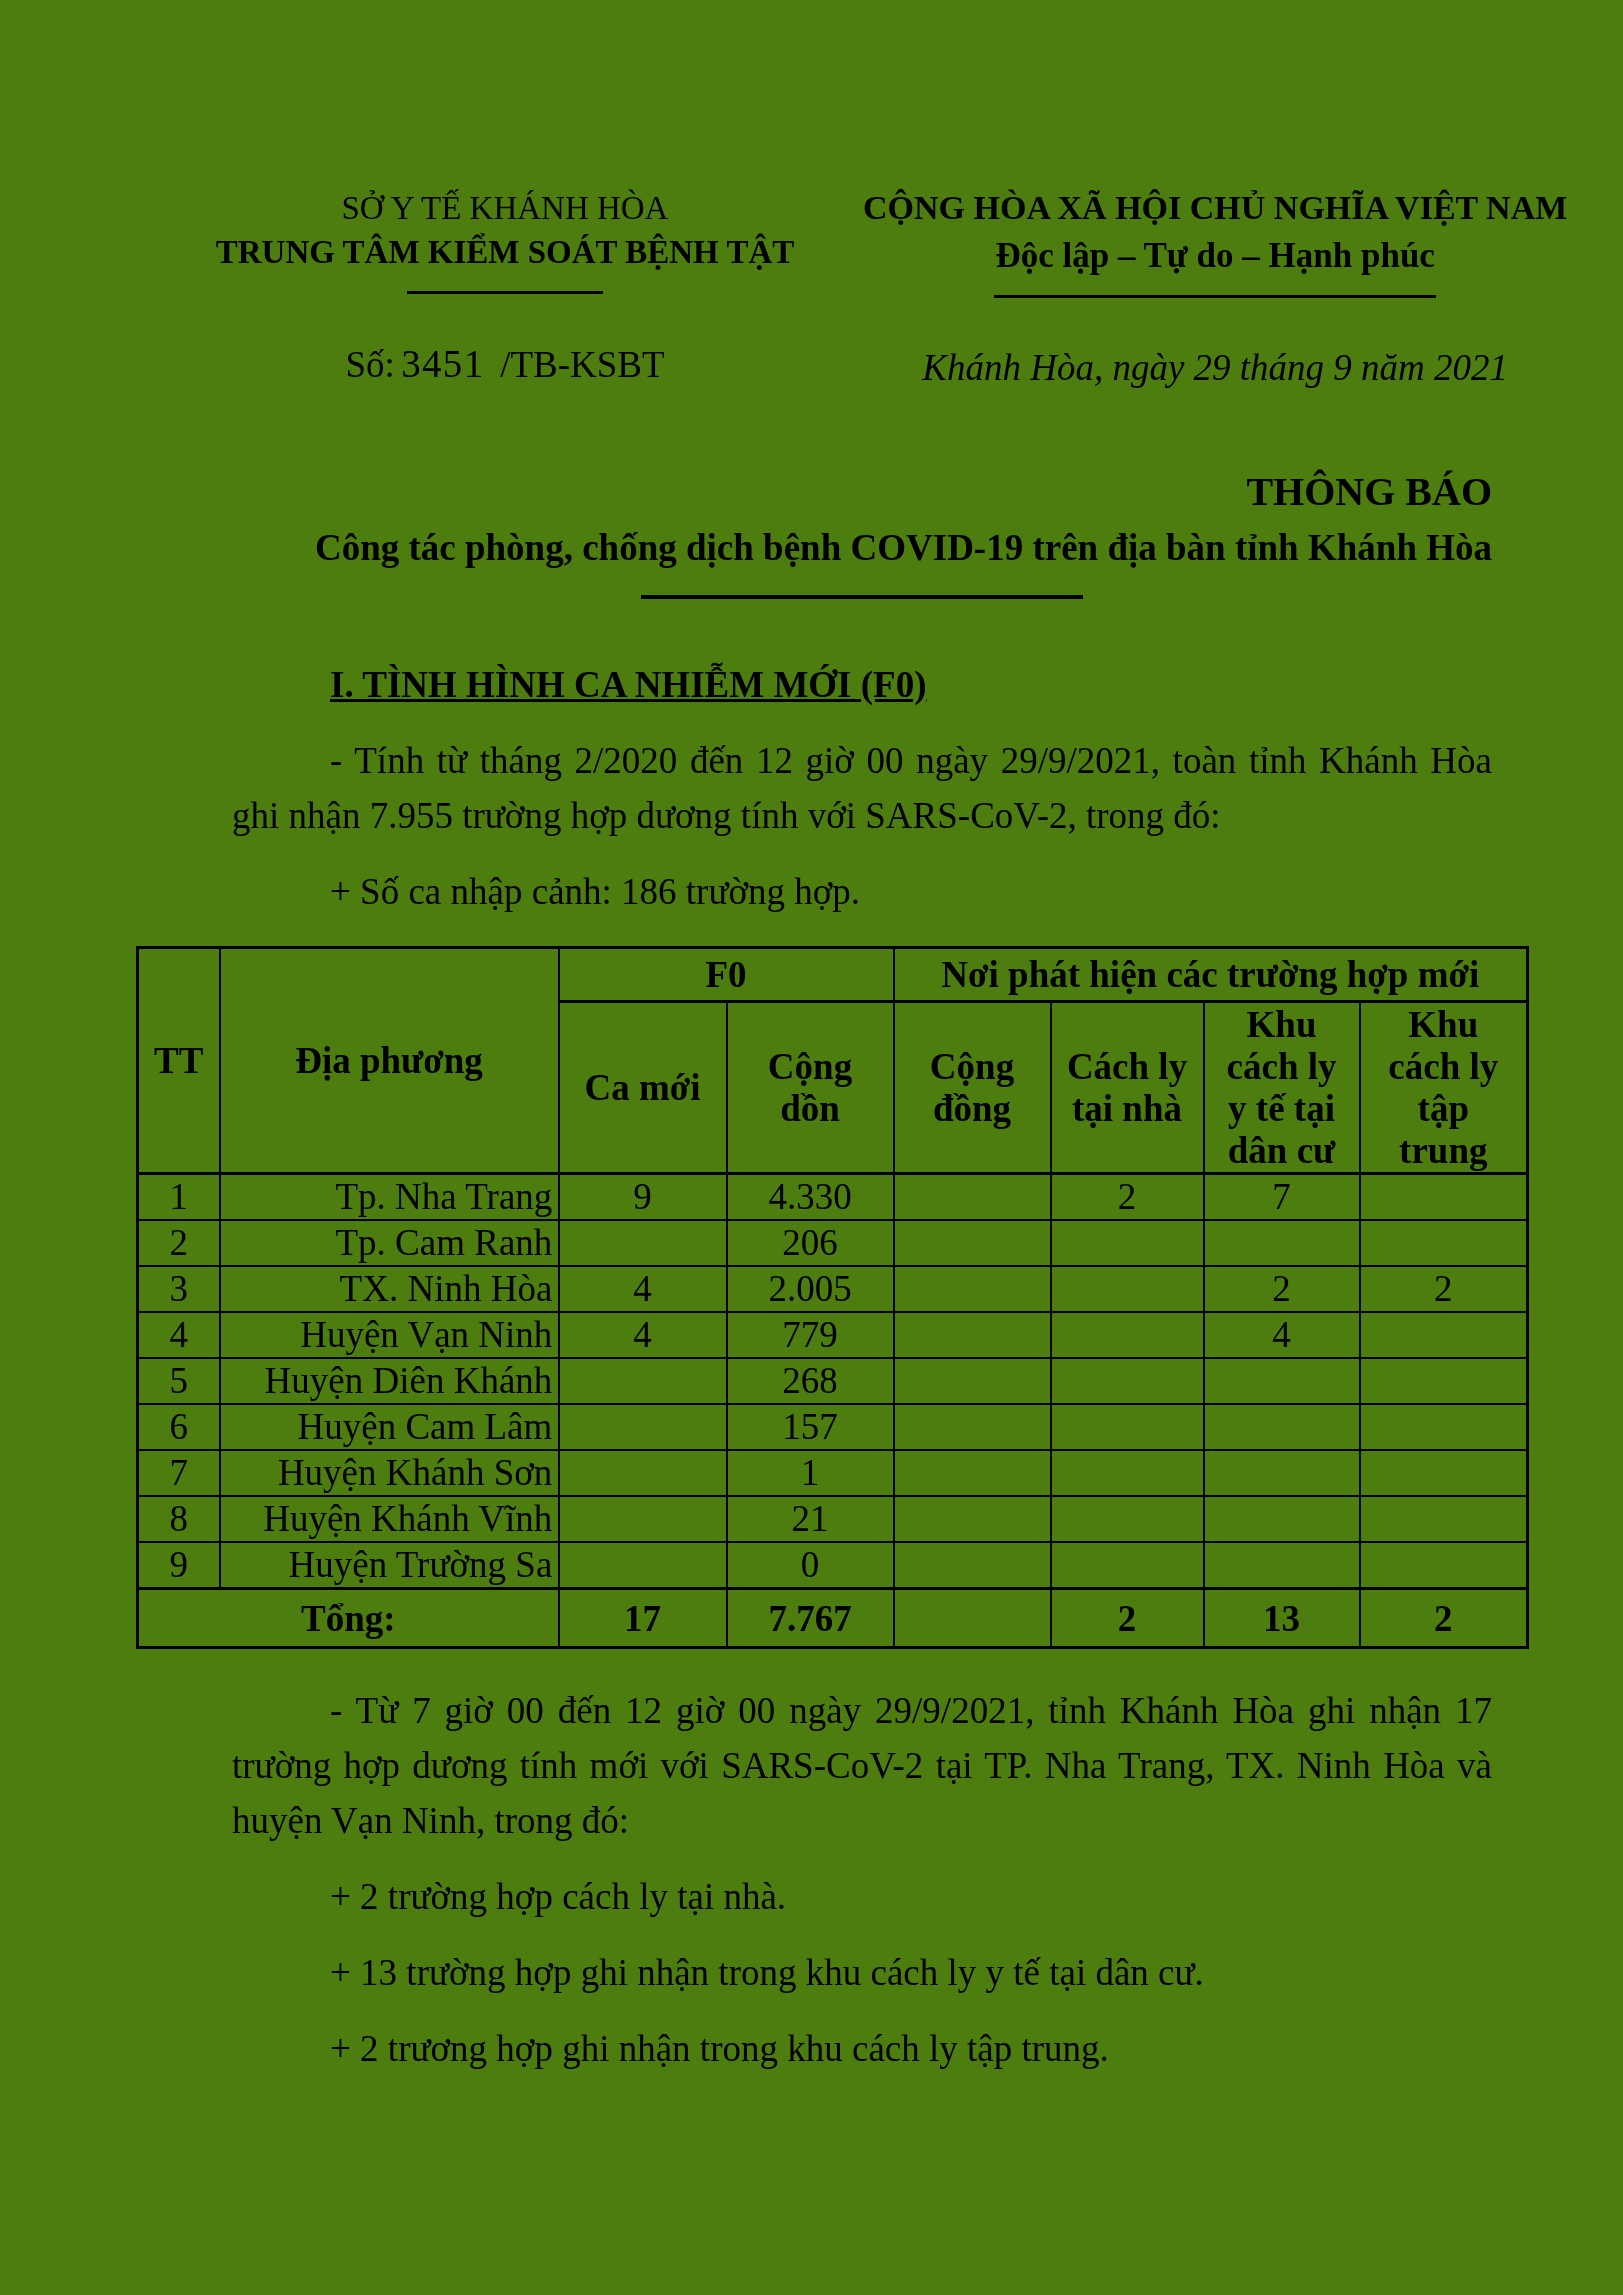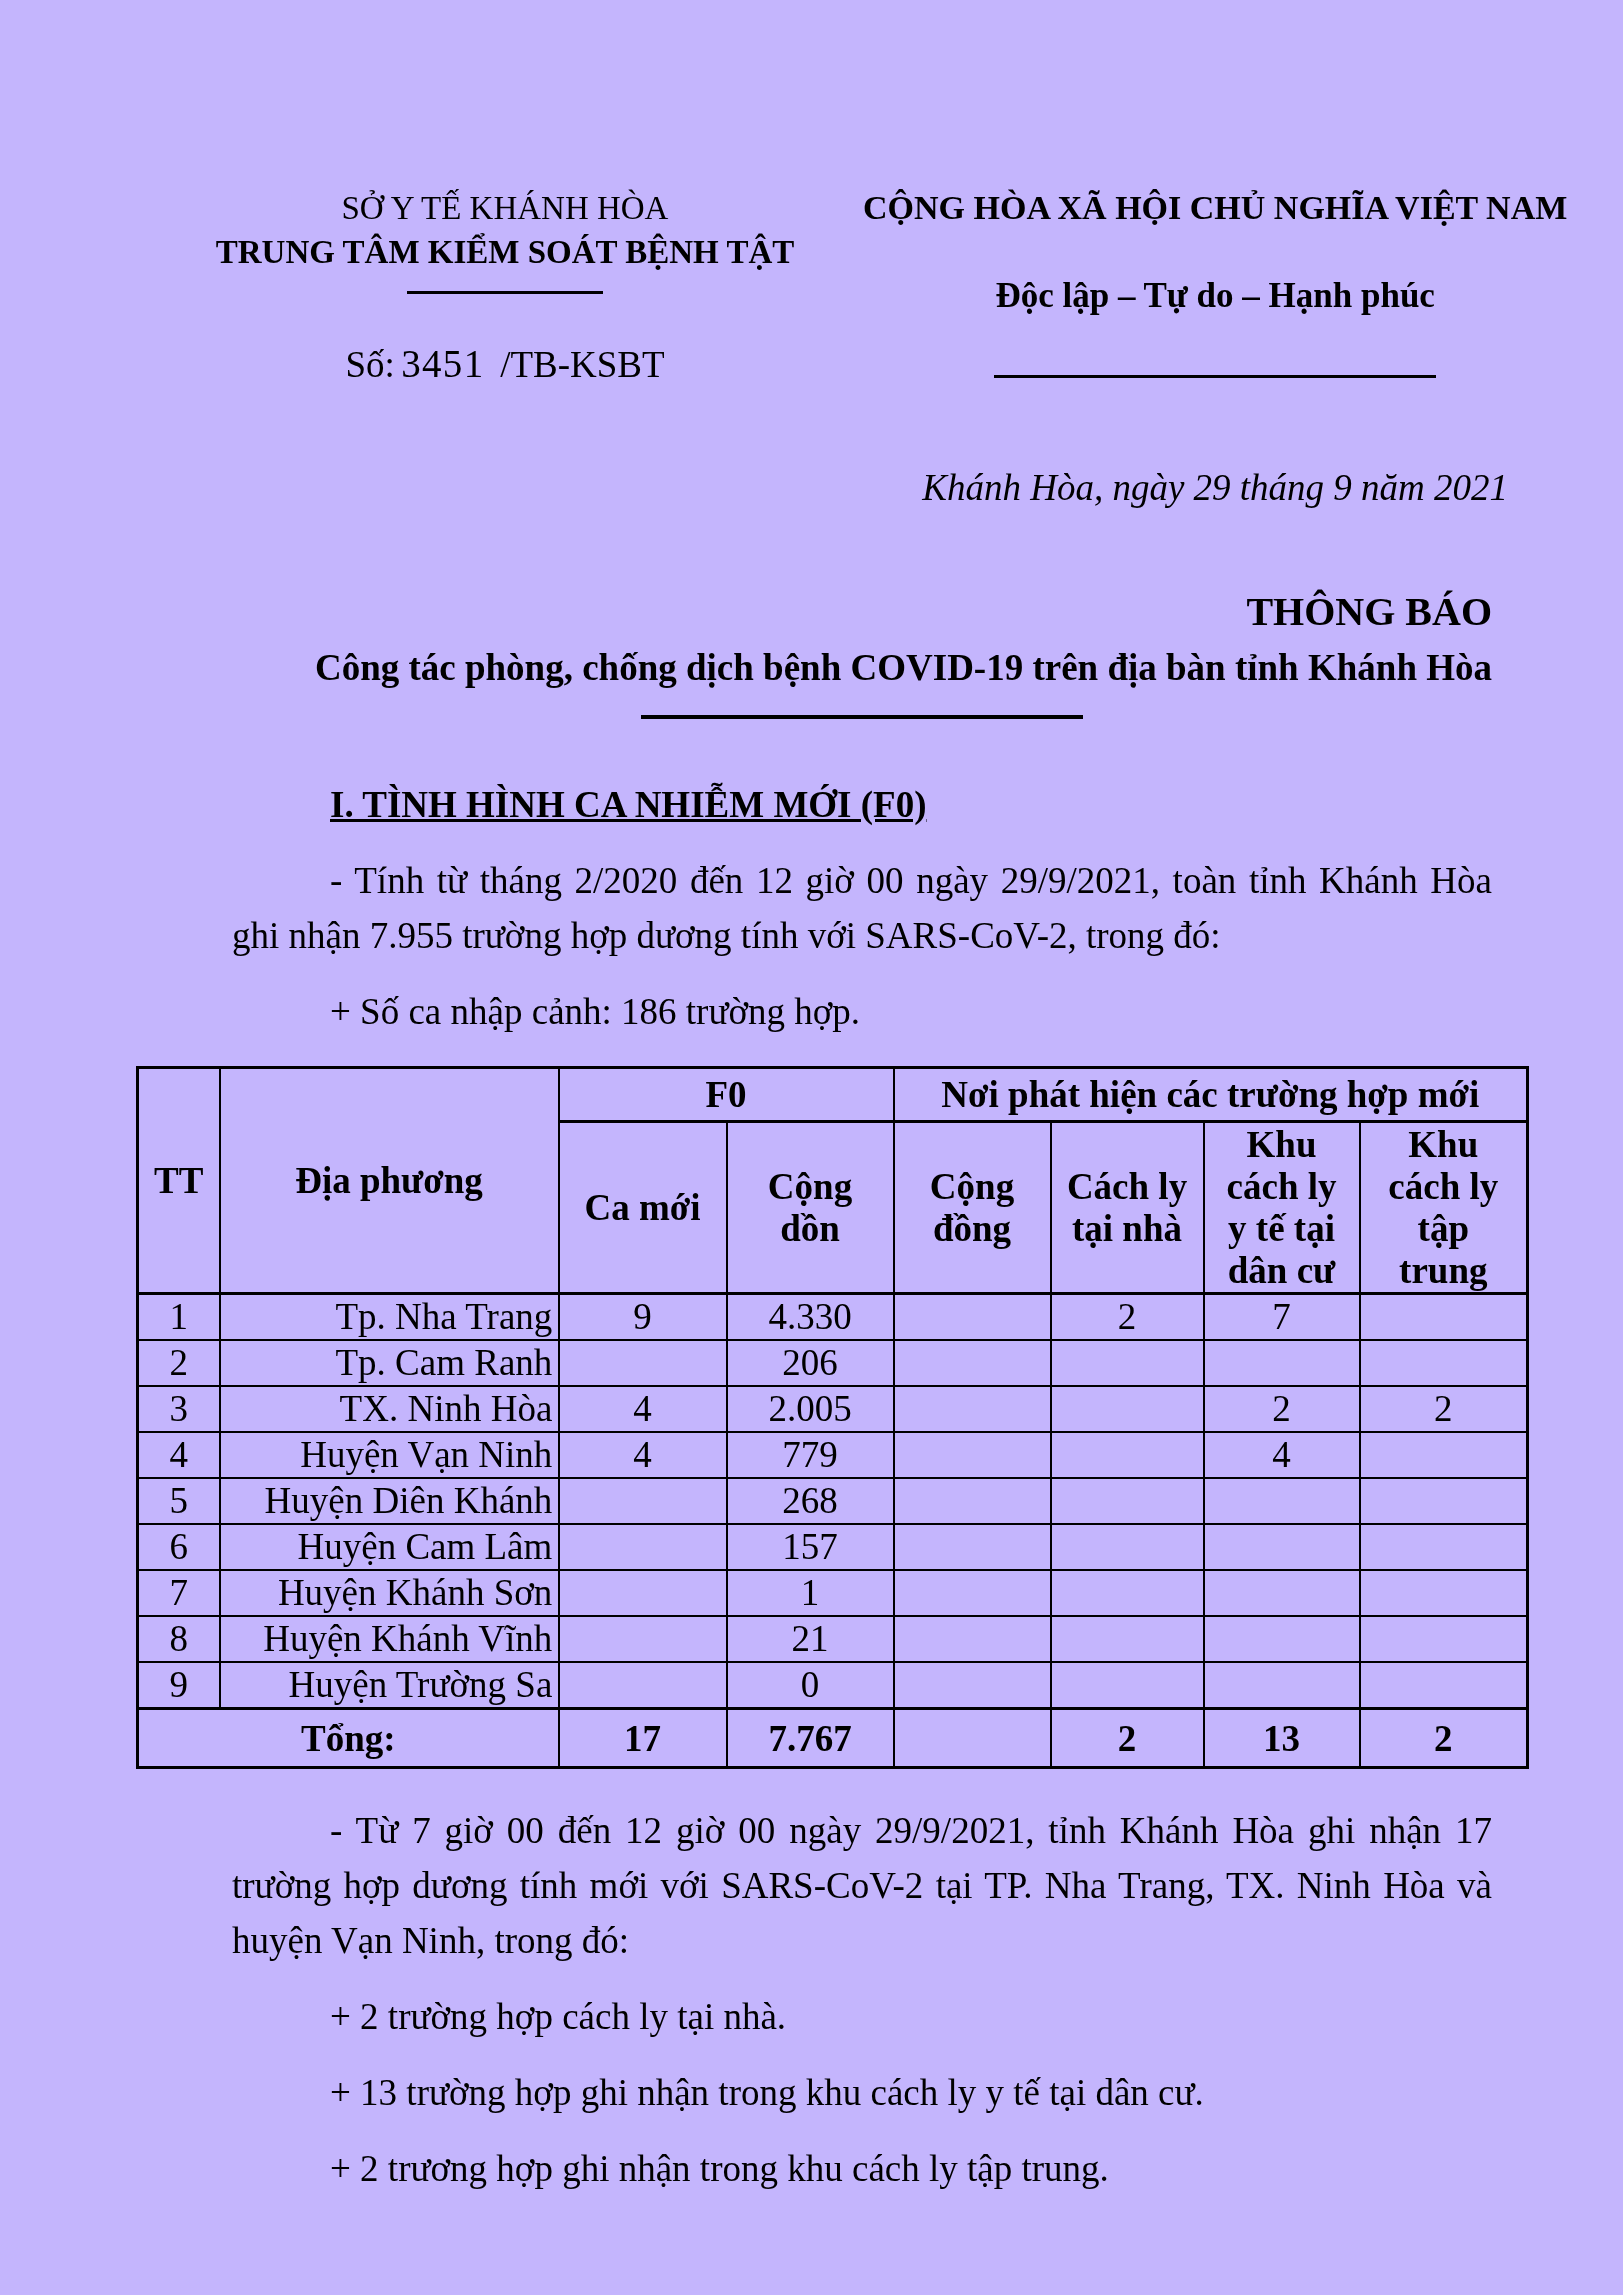--- a/index.html
+++ b/index.html
@@ -1,31 +1,31 @@
 <!DOCTYPE html>
 <html style="font-size:10.5px"><head>
 <meta charset="utf-8">
 <style>
   html,body{margin:0;padding:0;background:#888;}
   .page{
     position:relative;
     width:1623px;height:2295px;
-    background:#c4b5fd;
+    background:#4d7c0f;
     color:#000;
     font-family:"Liberation Serif","DejaVu Serif",serif;
     font-size:37px;
     box-sizing:border-box;
     padding:186px 131px 12px 232px;
     overflow:hidden;
   }
   
   .doc-header{display:flex;align-items:flex-start;}
   .h-col{display:flex;flex-direction:column;align-items:center;}
   .h-left{width:546px;flex:0 0 546px;}
-  .h-right{flex:1;margin-left:85px;gap:40px;}
+  .h-right{flex:1;margin-left:85px;}
   .h-line{white-space:nowrap;line-height:44px;}
   .org-parent{font-size:33px;}
   .org-name{font-size:33px;font-weight:bold;}
   .nat-name{font-size:34px;font-weight:bold;}
   .nat-motto{font-size:35px;font-weight:bold;margin-top:3.9px;}
   .rule{height:3.3px;background:#000;margin-top:17px;}
   .rule-left{width:196px;}
   .rule-right{width:442px;}
   .h-sub{margin-top:46px;white-space:nowrap;line-height:48px;}
   .doc-number{font-size:37px;}

